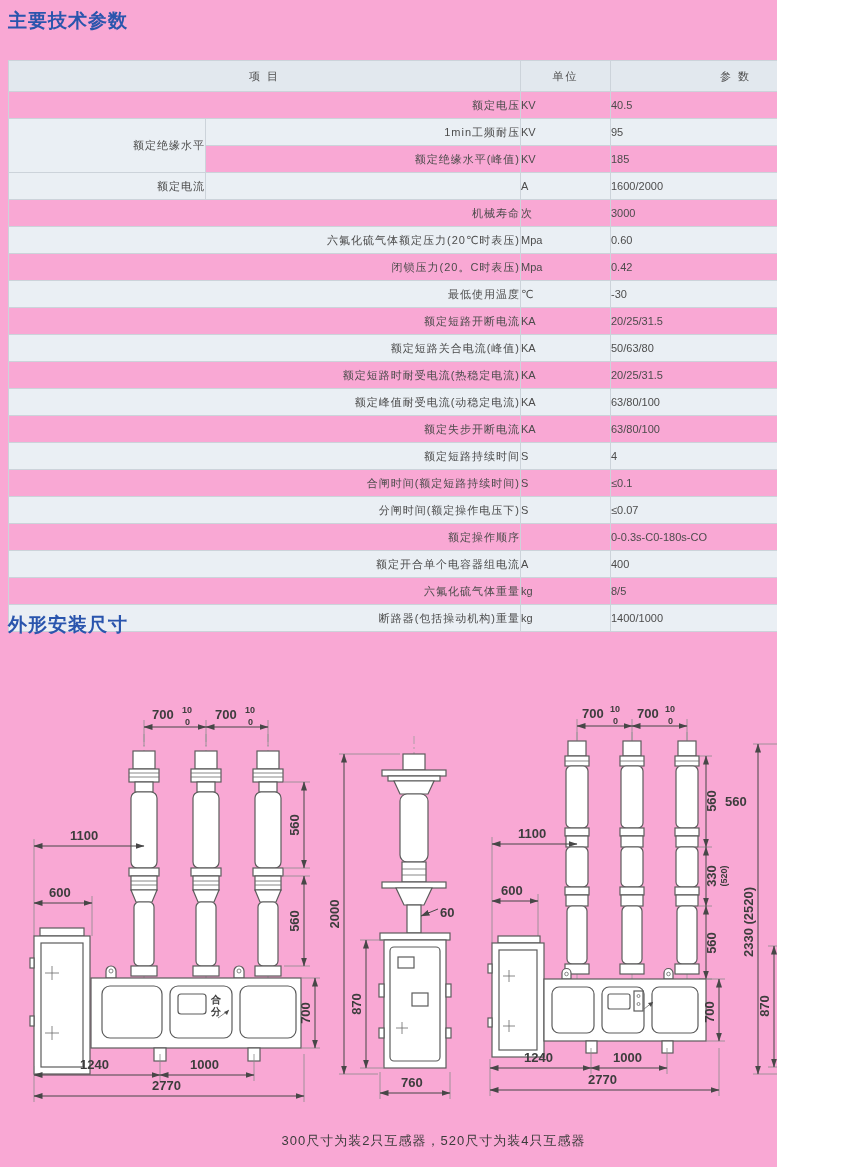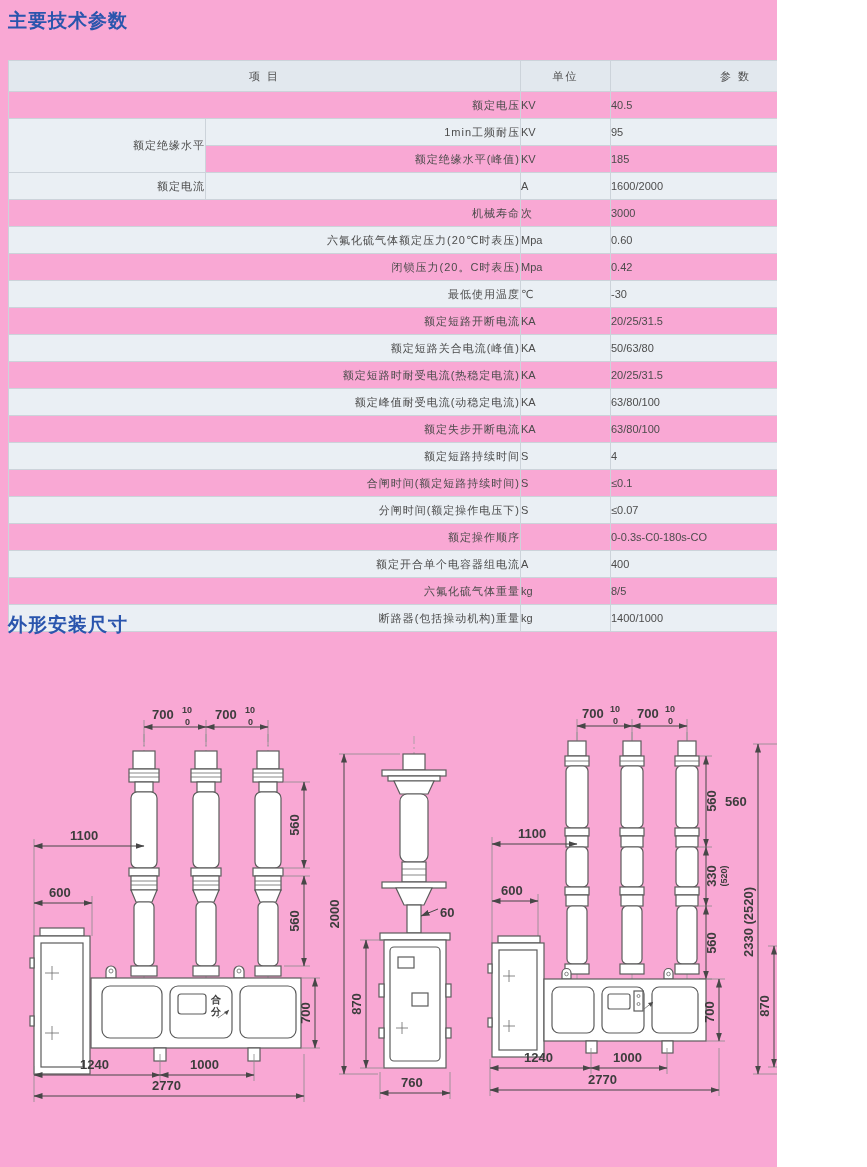--- a/index.html
+++ b/index.html
@@ -509,14 +509,15 @@
       <line class="dim" x1="40" y1="250" x2="40" y2="371" marker-start="url(#ar4)" marker-end="url(#ar4)"></line>
       <text class="dtxt" transform="rotate(-90 35 310)" x="35" y="310" text-anchor="middle">870</text>
       <line class="ext" x1="52" y1="374" x2="52" y2="402"></line>
         <line class="ext" x1="114" y1="374" x2="114" y2="402"></line>
       <line class="dim" x1="52" y1="396" x2="114" y2="396" marker-start="url(#ar4)" marker-end="url(#ar4)"></line>
       <text class="dtxt" x="69" y="390">760</text>
     </svg>
 
   </div>
 
+  <div class="caption">300尺寸为装2只互感器，520尺寸为装4只互感器</div>
 
 </div>
 
 </body></html>

